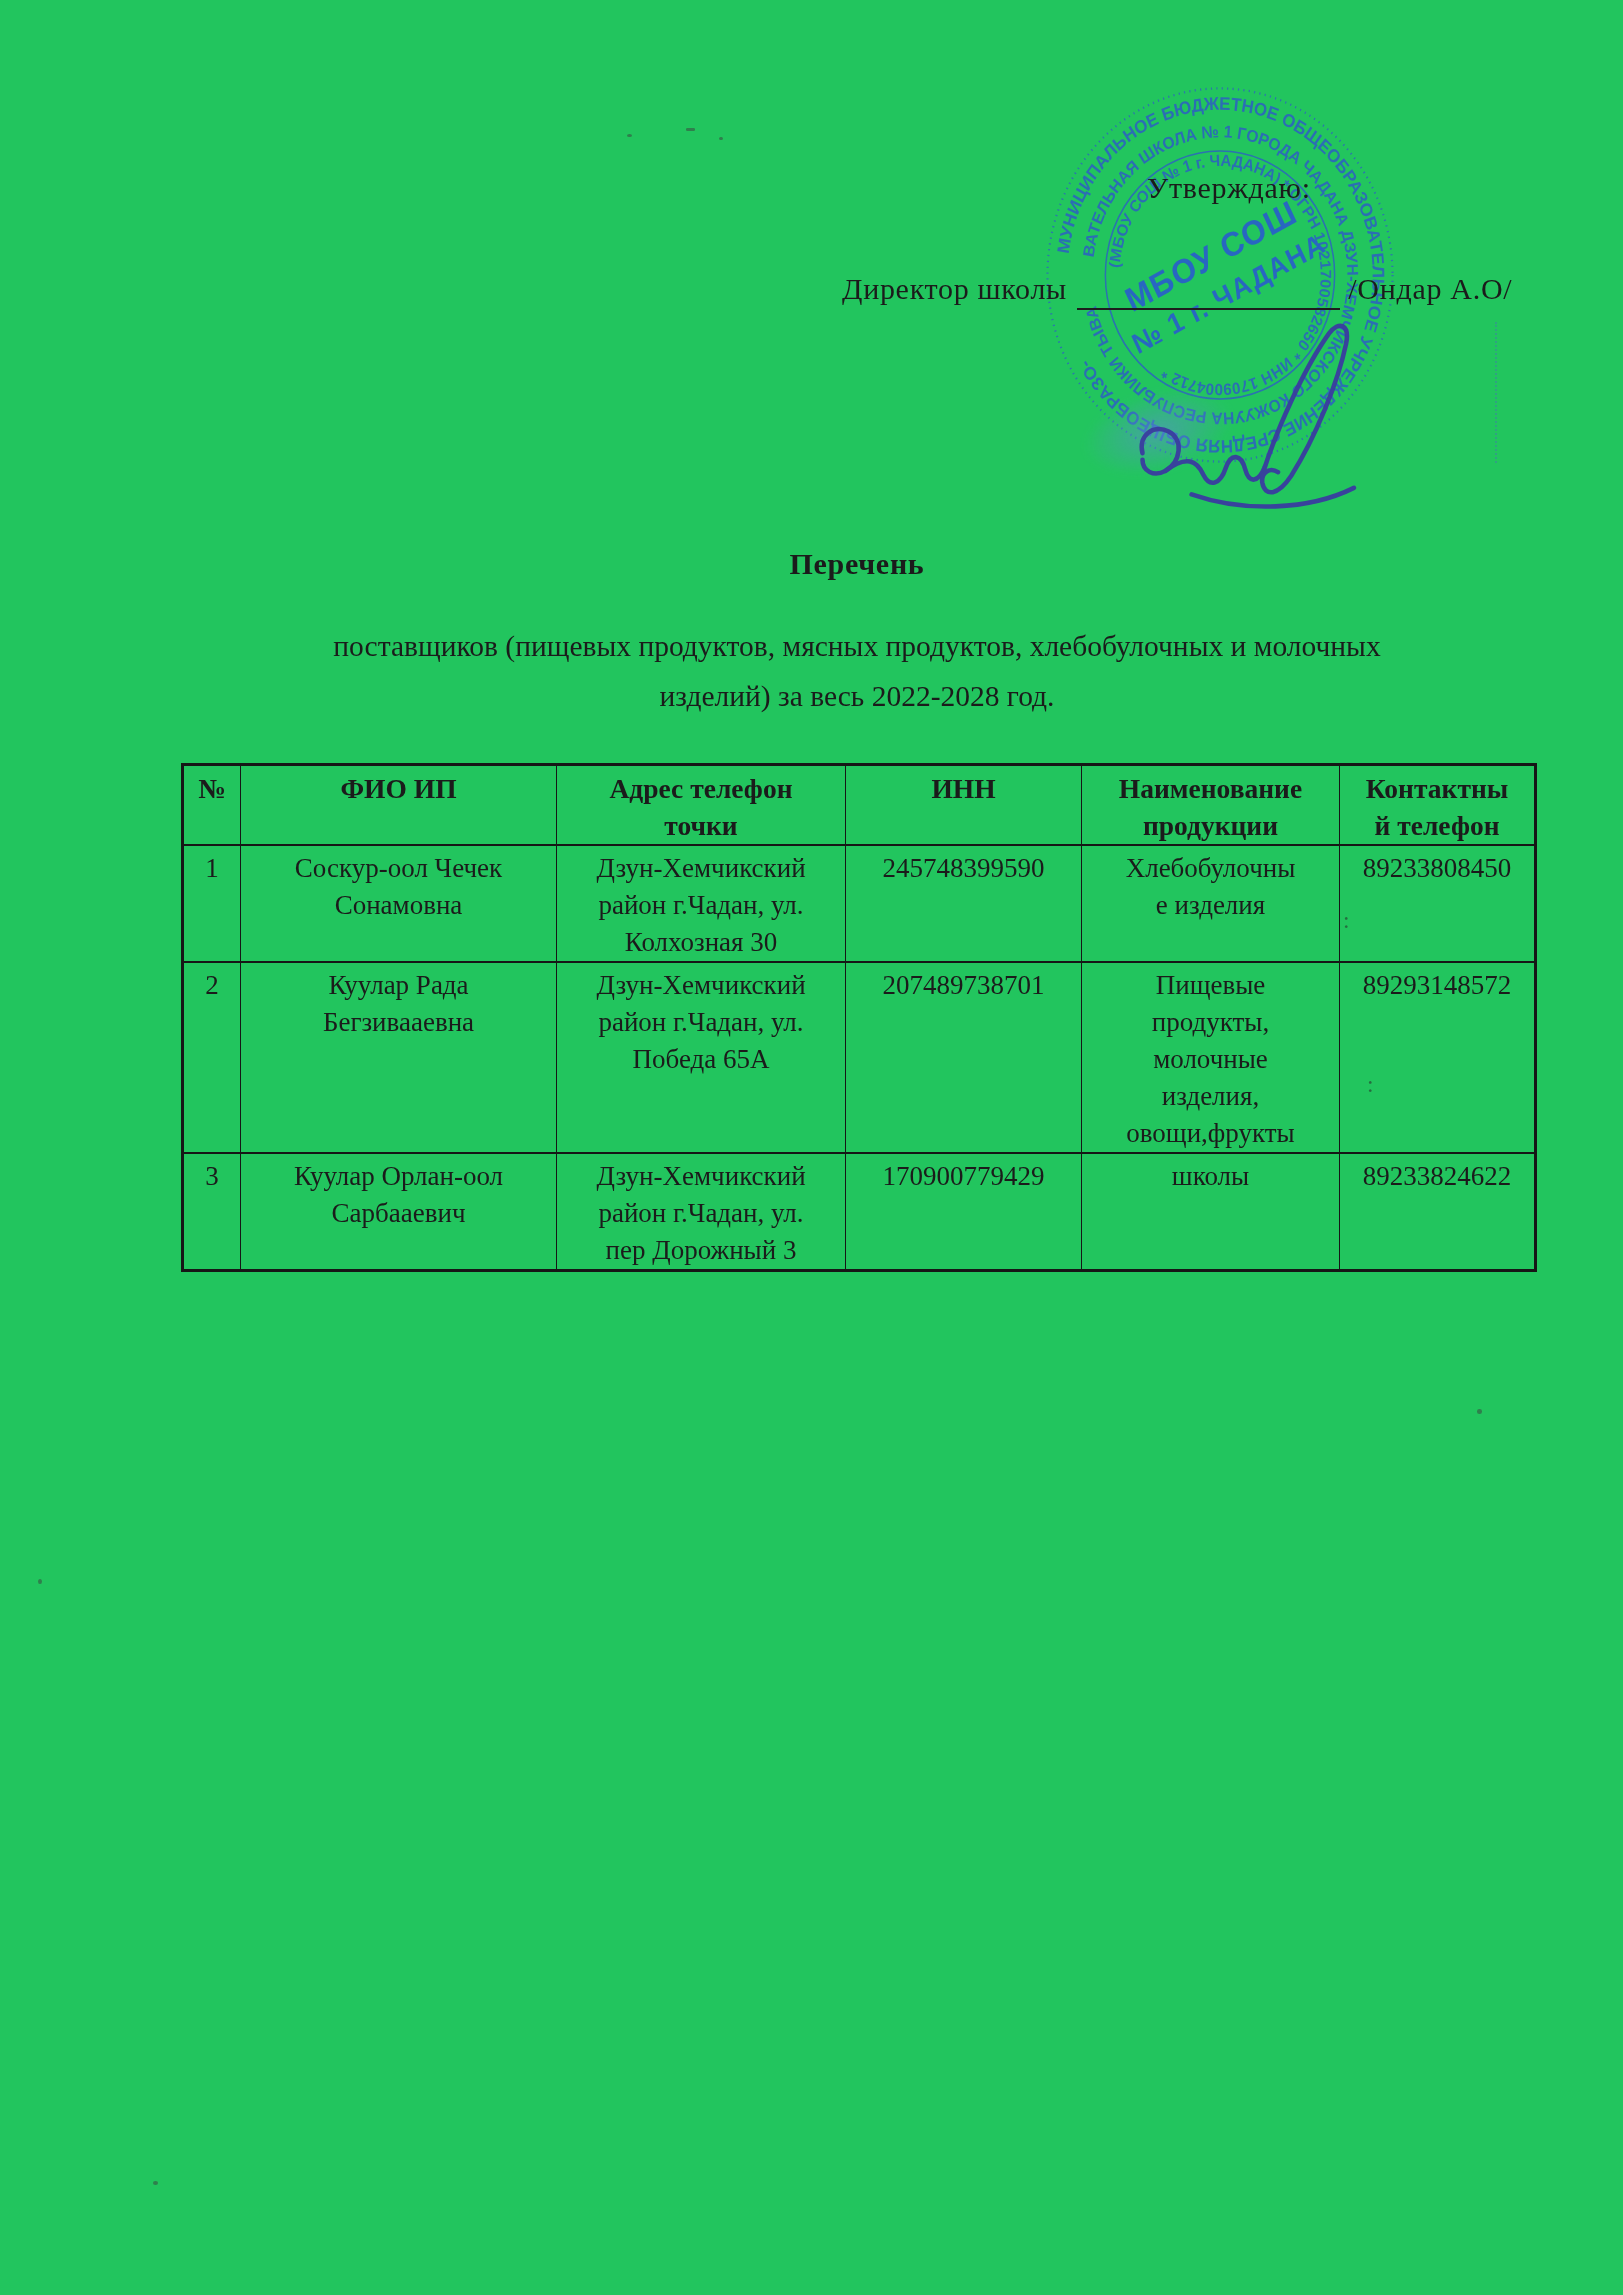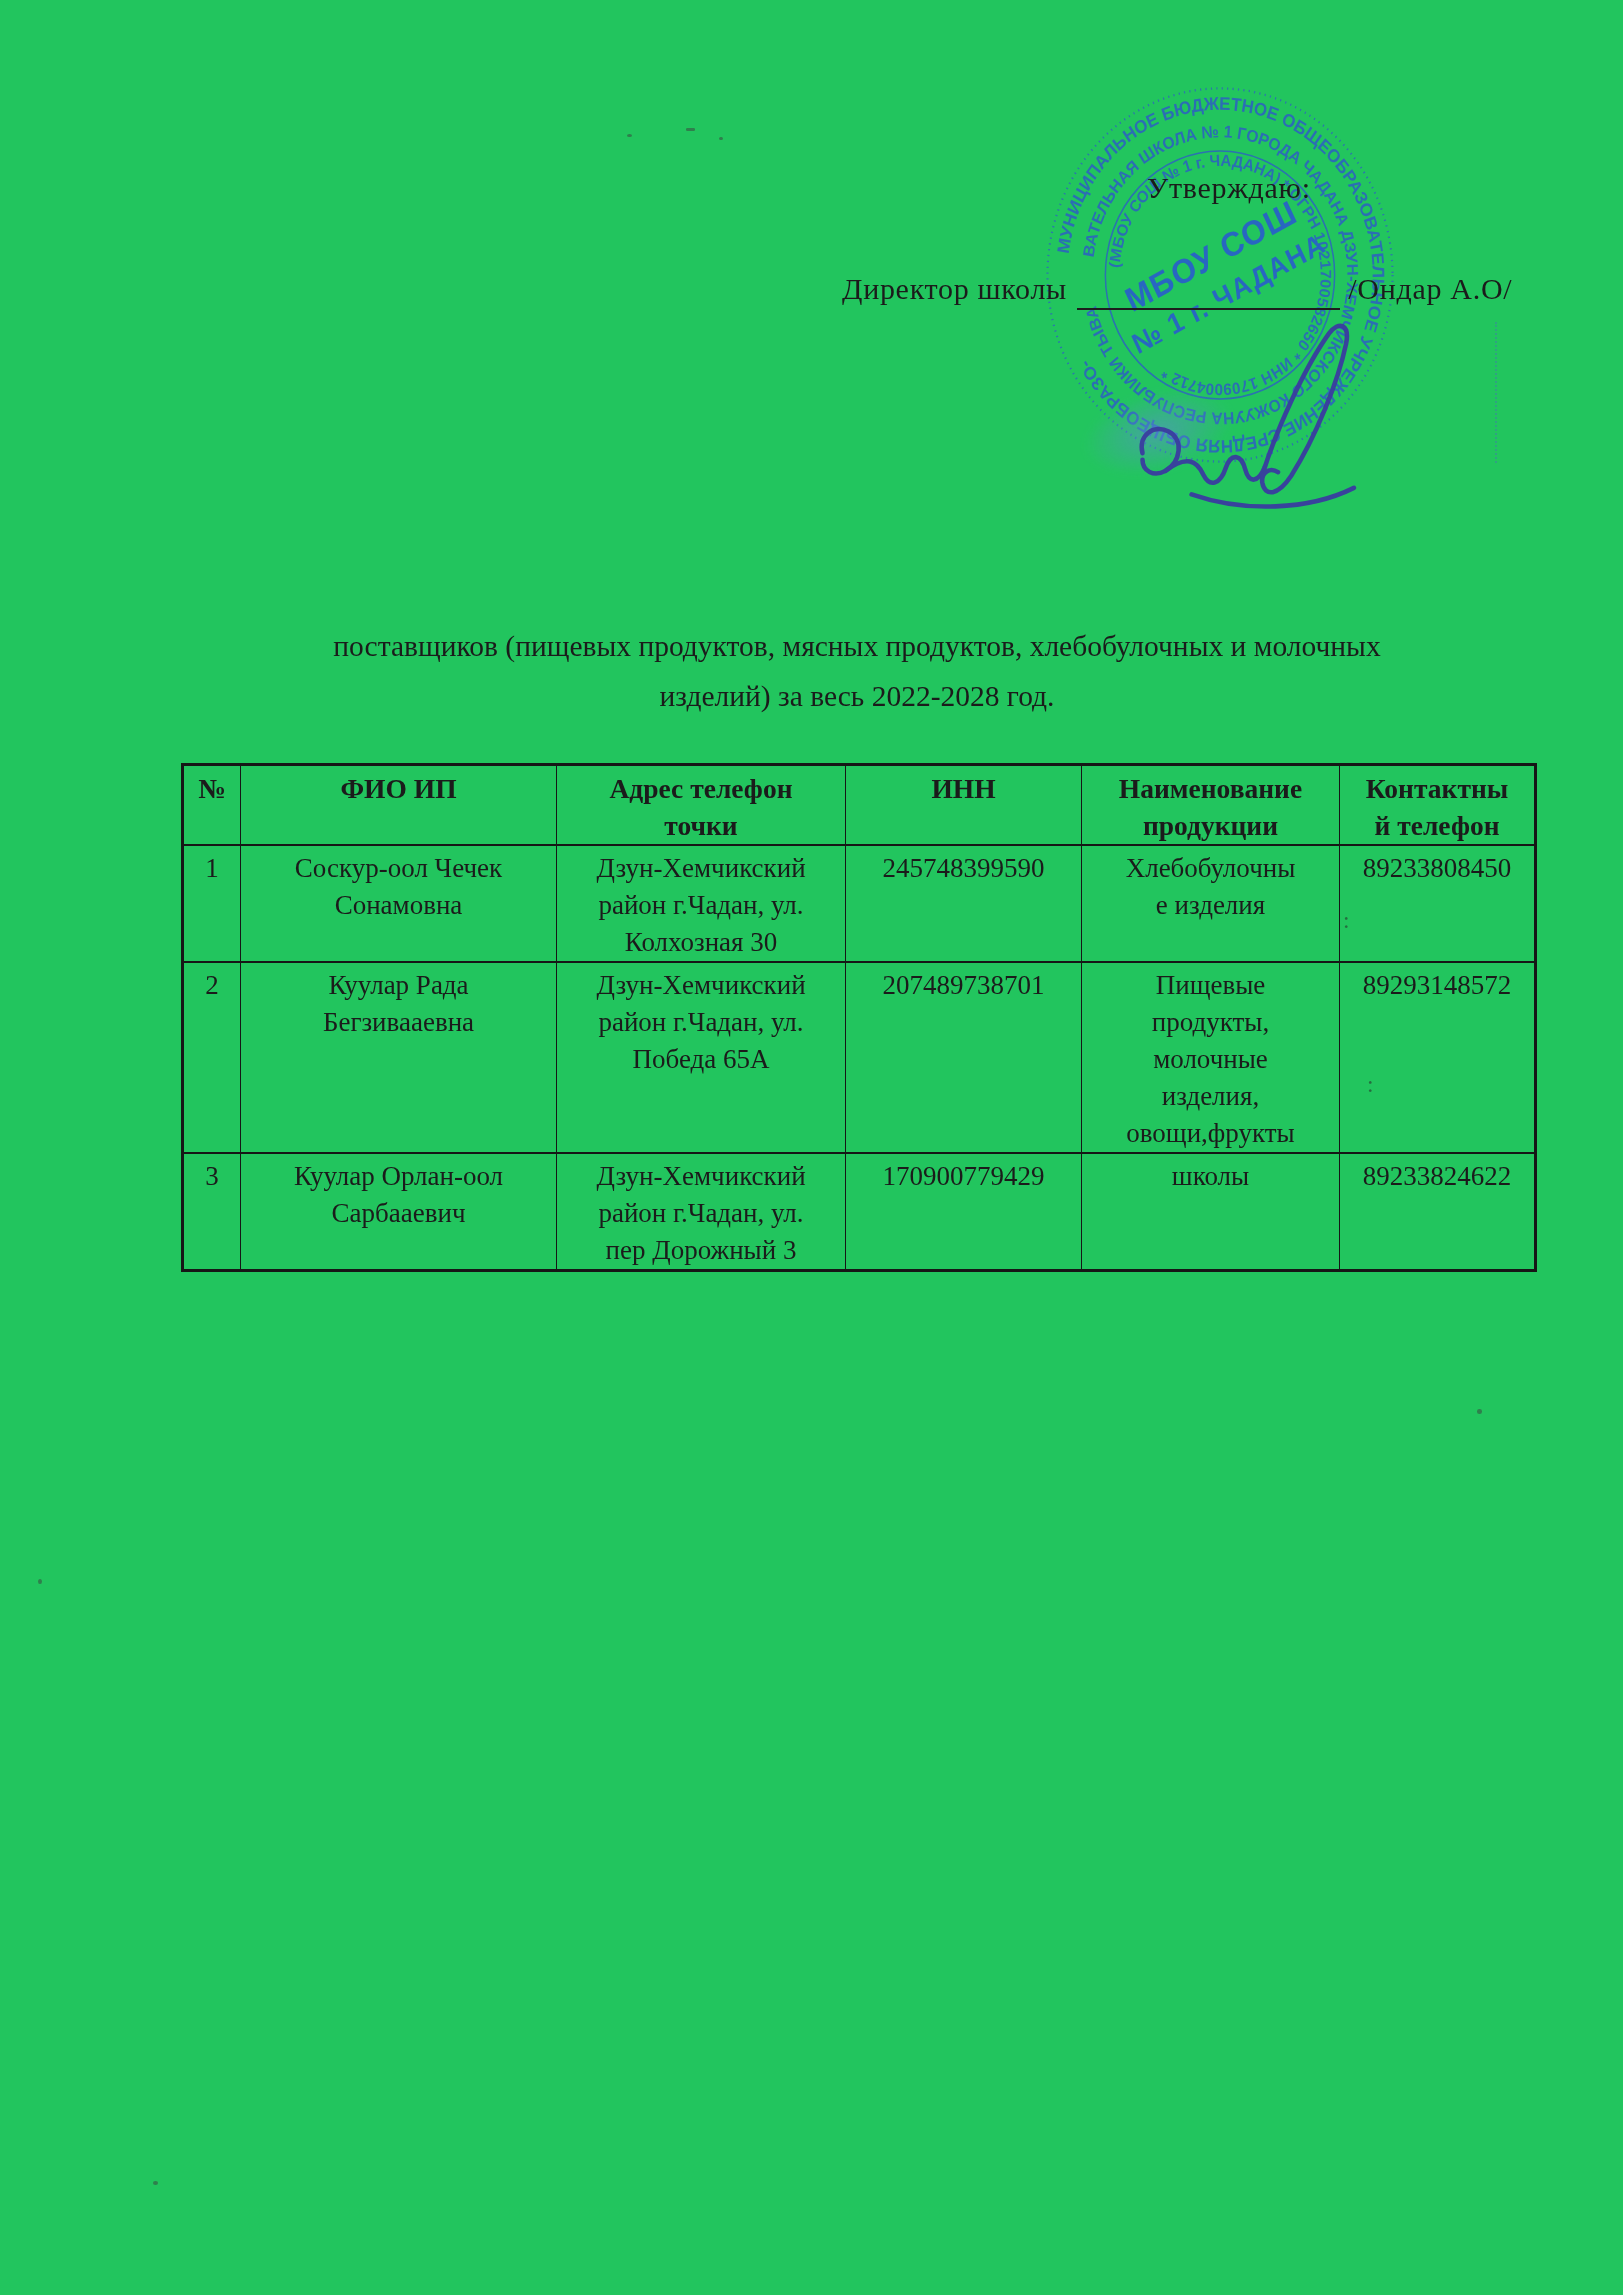--- a/index.html
+++ b/index.html
@@ -76,20 +76,21 @@
       <path d="M 45,205 C 38,178 62,160 85,172 C 108,184 104,218 80,232 C 62,242 45,232 45,215"></path>
       <path d="M 80,232 C 112,208 128,216 138,238 C 148,258 164,252 172,228 C 180,204 196,206 202,230 C 208,252 222,250 232,226"></path>
       <path d="M 232,226 C 252,165 292,75 330,22 C 345,2 362,8 356,38 C 344,95 310,180 272,240 C 252,270 232,272 228,250 C 226,234 240,226 252,234"></path>
       <path d="M 120,268 C 200,296 300,292 368,258"></path>
     </g>
   </svg>
 
   <div class="smudge"></div>
   <div class="stamp-dots"></div>
 
+  <h1 class="doc-title">Перечень</h1>
   <div class="doc-subtitle">поставщиков (пищевых продуктов, мясных продуктов, хлебобулочных и молочных
 изделий) за весь 2022-2028 год.</div>
 
   <table class="suppliers-table">
     <colgroup>
       <col class="col-no">
         <col class="col-fio">
         <col class="col-addr">
       <col class="col-inn">
         <col class="col-prod">

